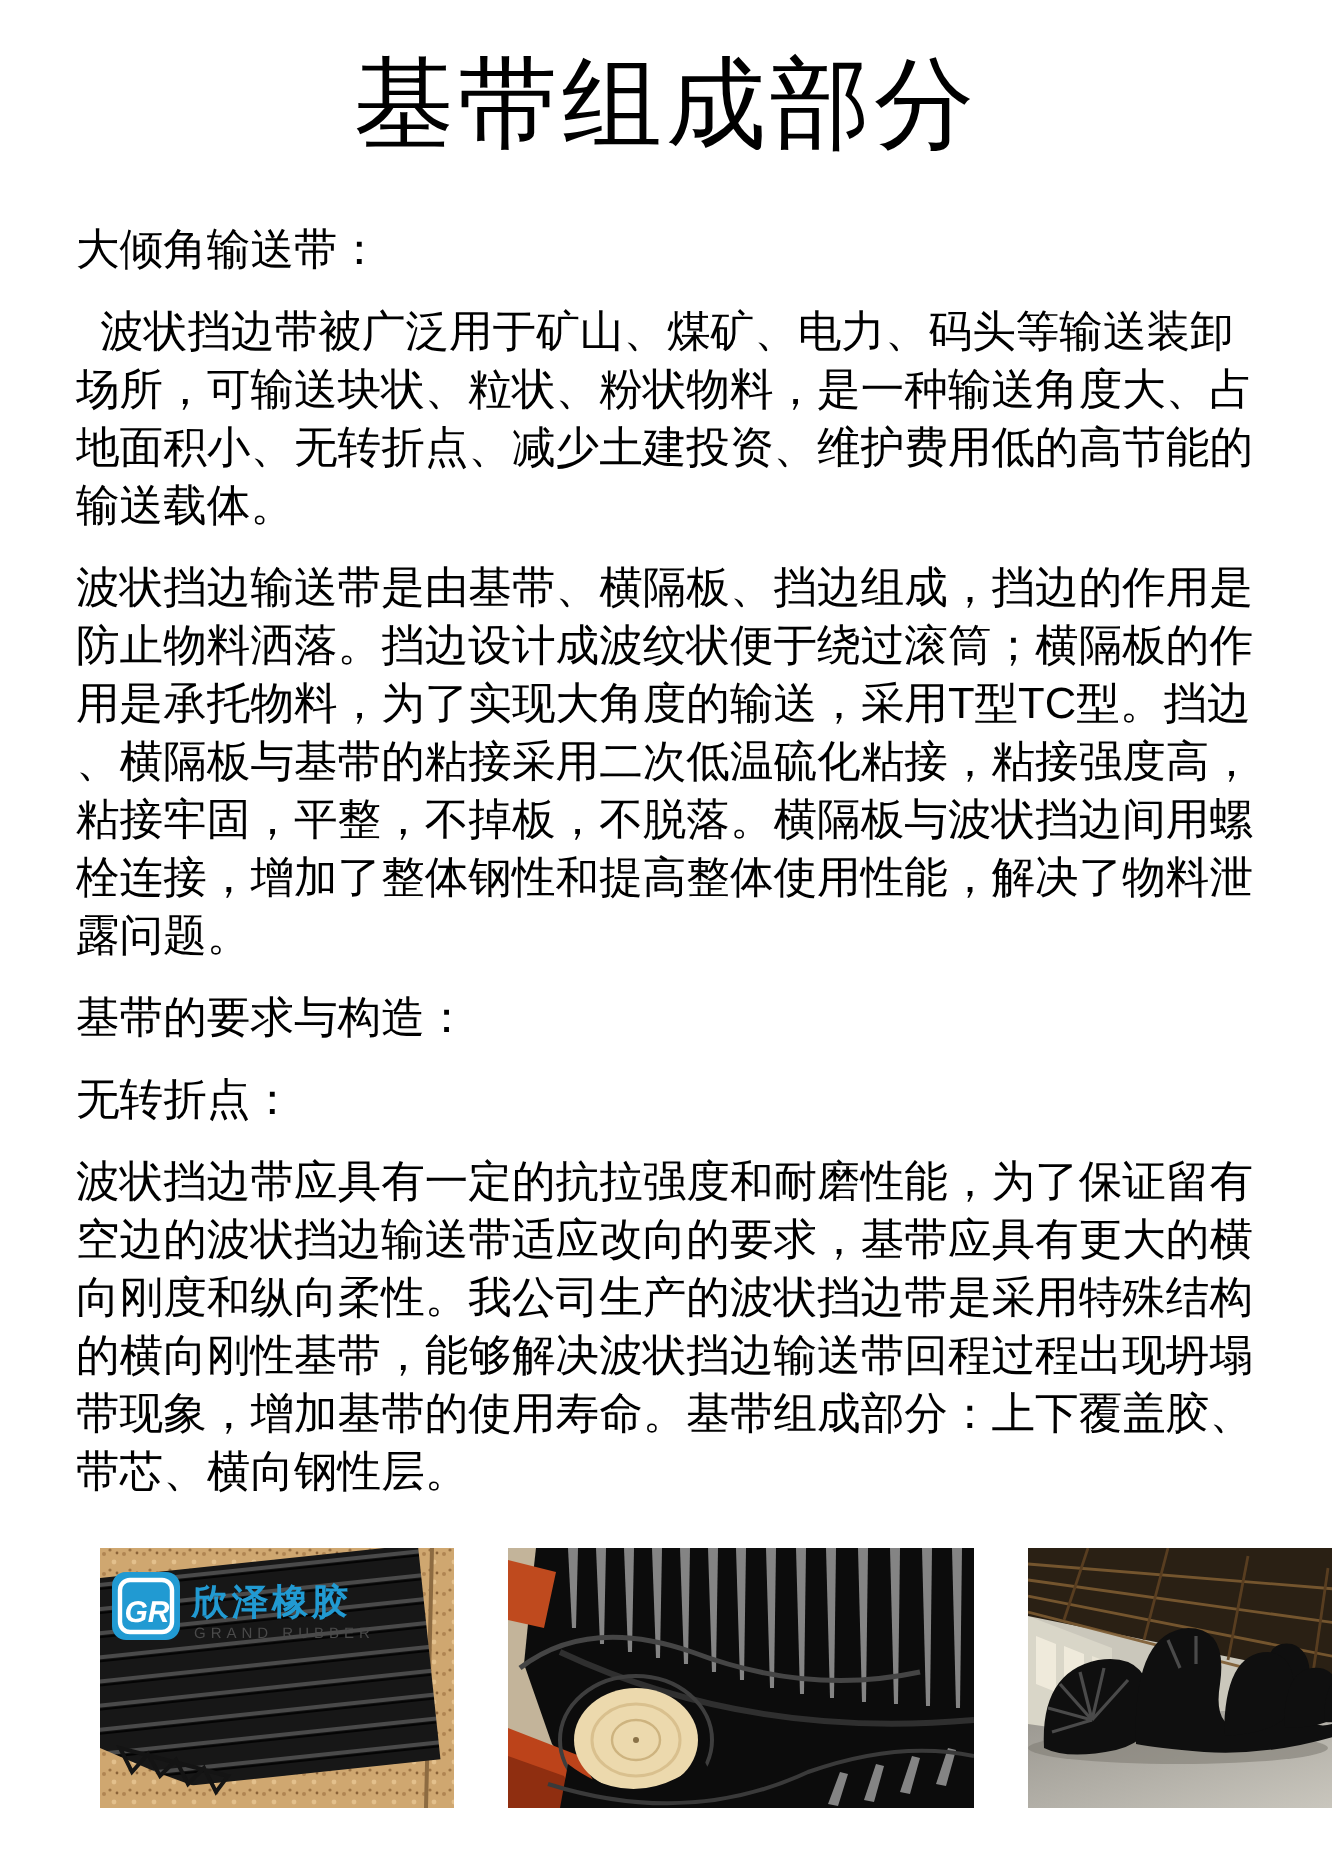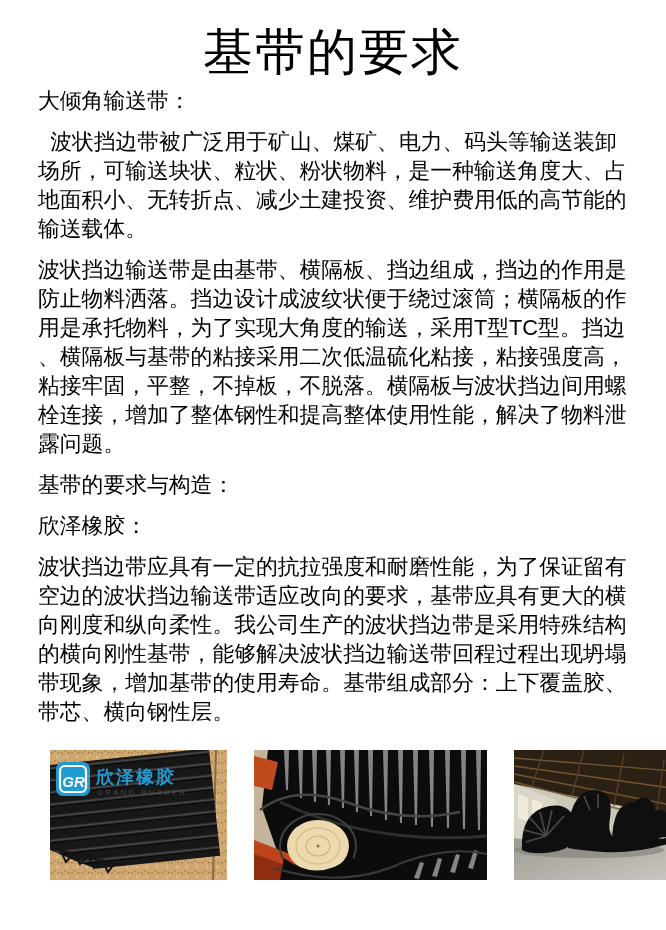--- a/index.html
+++ b/index.html
@@ -6,45 +6,45 @@
   .page {
     position:relative; width:666px; height:930px; margin:0 auto;
     background:#ffffff; overflow:hidden;
     font-family:"Liberation Sans", sans-serif; color:#000;
   }
   h1.page-title {
     margin:22px 0 0; text-align:center;
     font-size:50px; line-height:60px; font-weight:400;
     letter-spacing:2px; color:#000;
   }
-  .text-block { width:590px; margin:4px 38px 0; }
+  .text-block { width:590px; margin:28px 38px 0; }
   p.para {
     margin:0 0 12px; font-size:21.8px; line-height:29px; color:#000;
     white-space:pre-wrap; word-break:break-all; line-break:anywhere;
     text-align:left;
   }
   .photo-row {
     display:flex; gap:3px; margin:8px 0 0 38px; width:588px;
   }
   .photo { margin:0; padding:12px; font-size:0; line-height:0; }
   .photo svg { display:block; }
 </style>
 </head>
 <body>
 
 <div class="page">
 
-  <h1 class="page-title">基带的要求</h1>
+  <h1 class="page-title">基带组成部分</h1>
 
   <div class="text-block">
     <p class="para">大倾角输送带：</p>
     <p class="para">  波状挡边带被广泛用于矿山、煤矿、电力、码头等输送装卸场所，可输送块状、粒状、粉状物料，是一种输送角度大、占地面积小、无转折点、减少土建投资、维护费用低的高节能的输送载体。</p>
     <p class="para">波状挡边输送带是由基带、横隔板、挡边组成，挡边的作用是防止物料洒落。挡边设计成波纹状便于绕过滚筒；横隔板的作用是承托物料，为了实现大角度的输送，采用T型TC型。挡边、横隔板与基带的粘接采用二次低温硫化粘接，粘接强度高，粘接牢固，平整，不掉板，不脱落。横隔板与波状挡边间用螺栓连接，增加了整体钢性和提高整体使用性能，解决了物料泄露问题。</p>
     <p class="para">基带的要求与构造：</p>
-    <p class="para">欣泽橡胶：</p>
+    <p class="para">无转折点：</p>
     <p class="para">波状挡边带应具有一定的抗拉强度和耐磨性能，为了保证留有空边的波状挡边输送带适应改向的要求，基带应具有更大的横向刚度和纵向柔性。我公司生产的波状挡边带是采用特殊结构的横向刚性基带，能够解决波状挡边输送带回程过程出现坍塌带现象，增加基带的使用寿命。基带组成部分：上下覆盖胶、带芯、横向钢性层。</p>
   </div>
 
   <div class="photo-row">
 
     <figure class="photo">
       <svg width="177" height="130" viewBox="0 0 177 130">
         <defs>
           <pattern id="granite1" width="10" height="10" patternUnits="userSpaceOnUse">
             <rect width="10" height="10" fill="#cfa770"></rect>

